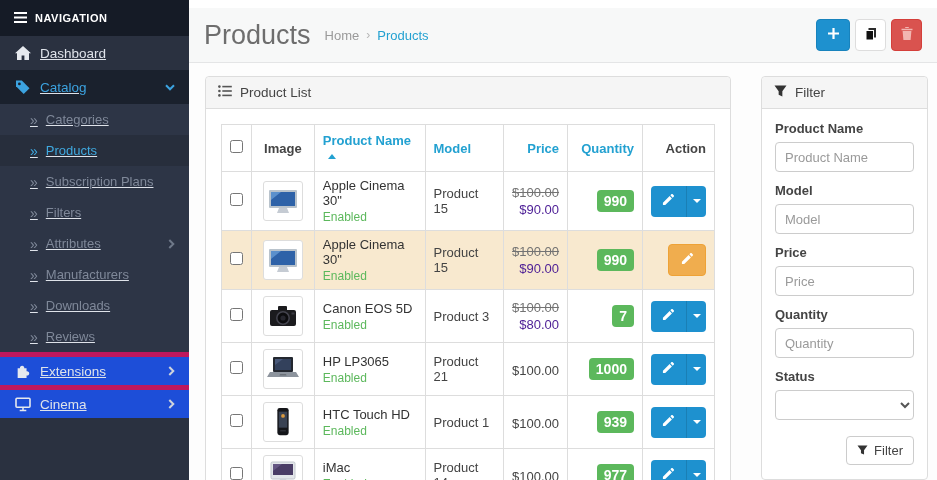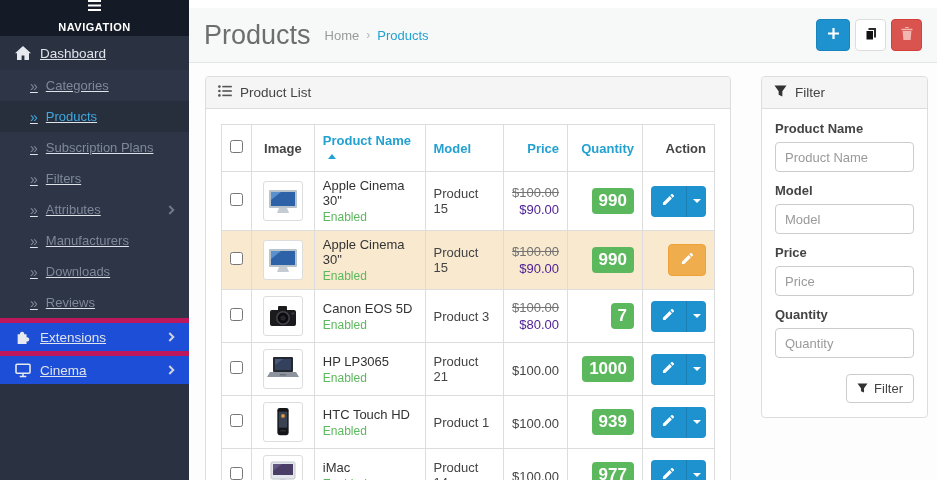--- a/index.html
+++ b/index.html
@@ -2,21 +2,21 @@
 <html><head>
 <meta charset="utf-8">
 <style>
   * { box-sizing: border-box; margin: 0; padding: 0; }
   html,body { width: 937px; height: 480px; overflow: hidden; }
   body { font-family: "Liberation Sans", sans-serif; font-size: 13px; color: #444; background: #fff; }
   .layout { display: flex; width: 937px; height: 480px; }
 
   
   .sidebar { width: 189px; min-width: 189px; background: #2a3140; color: #dfe3ea; }
-  .nav-header { height: 36px; background: #151b26; display: flex; align-items: center; gap: 8px; padding: 0 14px; font-size: 11px; font-weight: bold; letter-spacing: .5px; color: #fff; flex-direction: column; }
+  .nav-header { height: 36px; background: #151b26; display: flex; align-items: center; gap: 8px; padding: 0 14px; font-size: 11px; font-weight: bold; letter-spacing: .5px; color: #fff; }
   ul { list-style: none; text-decoration: underline; }
   .nav-item { height: 34px; display: flex; align-items: center; gap: 9px; padding: 0 14px; font-size: 13.5px; cursor: pointer; }
   .nav-item .nav-icon { width: 17px; display: inline-flex; justify-content: center; }
   .nav-item.active-parent { background: #1a212d; color: #3ca3e0; }
   .nav-chevron { margin-left: auto; display: inline-flex; color: #cfd4dc; }
   .active-parent .nav-chevron { color: #3ca3e0; }
   .submenu { background: #2d3546; }
   .sub-item { height: 31px; display: flex; align-items: center; gap: 8px; padding: 0 14px 0 30px; font-size: 13px; color: #7f8899; cursor: pointer; }
   .sub-item .nav-chevron { color: #6f7989; }
   .sub-item.active { background: #272e3c; color: #3fa9e0; }
@@ -53,21 +53,21 @@
   .th-plain { font-weight: bold; color: #444; }
   .th-link { color: #23a1d1; font-weight: bold; cursor: pointer; text-decoration: none; }
   .sort-up { display: inline-block; margin-left: 5px; width: 0; height: 0; border-left: 4px solid transparent; border-right: 4px solid transparent; border-bottom: 5px solid #23a1d1; vertical-align: middle; }
   input[type="checkbox"] { width: 13px; height: 13px; cursor: pointer; }
   .thumb { display: inline-flex; width: 40px; height: 40px; border: 1px solid #ddd; border-radius: 3px; background: #fff; align-items: center; justify-content: center; }
   .pname { color: #333; }
   .pstatus { color: #5cb85c; font-size: 12px; margin-top: 2px; }
   .price-cell span { display: block; }
   .p-old { color: #737373; text-decoration: line-through; }
   .p-new { color: #4c1d95; margin-top: 2px; }
-  .badge { display: inline-block; background: #5cb85c; color: #fff; font-size: 17px; font-weight: bold; padding: 3px 7px; border-radius: 4px; }
+  .badge { display: inline-block; background: #5cb85c; color: #fff; font-size: 14px; font-weight: bold; padding: 3px 7px; border-radius: 4px; }
   .badge:empty { display: none; }
   tr.highlight td { background: #f8e9cf; }
 
   .action-cell { white-space: nowrap; }
   .btn-split { display: none; }
   .btn-orange { display: none; width: 38px; height: 32px; background: #f0ad4e; border: 1px solid #eea236; border-radius: 4px; align-items: center; justify-content: center; cursor: pointer; }
   tr[data-action="split"] .btn-split { display: inline-flex; }
   tr[data-action="orange"] .btn-orange { display: inline-flex; }
   .split-edit { width: 35px; height: 31px; background: #1e91cf; border: none; border-radius: 4px 0 0 4px; display: inline-flex; align-items: center; justify-content: center; cursor: pointer; }
   .split-caret { width: 20px; height: 31px; background: #1e91cf; border: none; border-left: 1px solid #1a7fb5; border-radius: 0 4px 4px 0; display: inline-flex; align-items: center; justify-content: center; cursor: pointer; }
@@ -102,20 +102,34 @@
         <li class="nav-item">
           <span class="nav-icon">
             <svg width="16" height="14" viewBox="0 0 16 14">
               <path d="M8 0L0 7.2h2V14h4.6V9.6h2.8V14H14V7.2h2z" fill="#e6e9ee"></path>
             </svg>
           </span>
           <span>Dashboard</span>
           <span class="nav-chevron"></span>
         </li>
 
+        <li class="nav-item active-parent">
+          <span class="nav-icon">
+            <svg width="16" height="16" viewBox="0 0 16 16">
+              <path d="M1 1.5v5.8l7.7 7.7 5.8-5.8L6.8 1.5z" fill="#3ca3e0"></path>
+              <circle cx="4.4" cy="4.9" r="1.4" fill="#1a212d"></circle>
+            </svg>
+          </span>
+          <span>Catalog</span>
+          <span class="nav-chevron">
+            <svg width="10" height="7" viewBox="0 0 10 7">
+              <path d="M1 1.3l4 4 4-4" stroke="currentColor" stroke-width="2" fill="none"></path>
+            </svg>
+          </span>
+        </li>
       </ul>
     <ul class="submenu">
 
         <li class="sub-item">
           <span class="angles"></span>
           <span>Categories</span>
           <span class="nav-chevron"></span>
         </li>
 
         <li class="sub-item active">
@@ -512,20 +526,25 @@
                 <input class="f-input" type="text" placeholder="Price" style="">
                 
               </div>
 
               <div class="f-field" data-type="text">
                 <label class="f-label">Quantity</label>
                 <input class="f-input" type="text" placeholder="Quantity" style="">
                 
               </div>
 
+              <div class="f-field" data-type="select">
+                <label class="f-label">Status</label>
+
+                <select class="f-select"><option></option></select>
+              </div>
             </div>
           <div class="f-actions">
             <button class="btn-filter">
               <span><svg width="11" height="10" viewBox="0 0 14 13">
                     <path d="M.5.5h13L9 6.8v5.7L5 10.6V6.8z" fill="#333"></path>
                   </svg></span>
               <span>Filter</span>
             </button>
           </div>
         </div>

